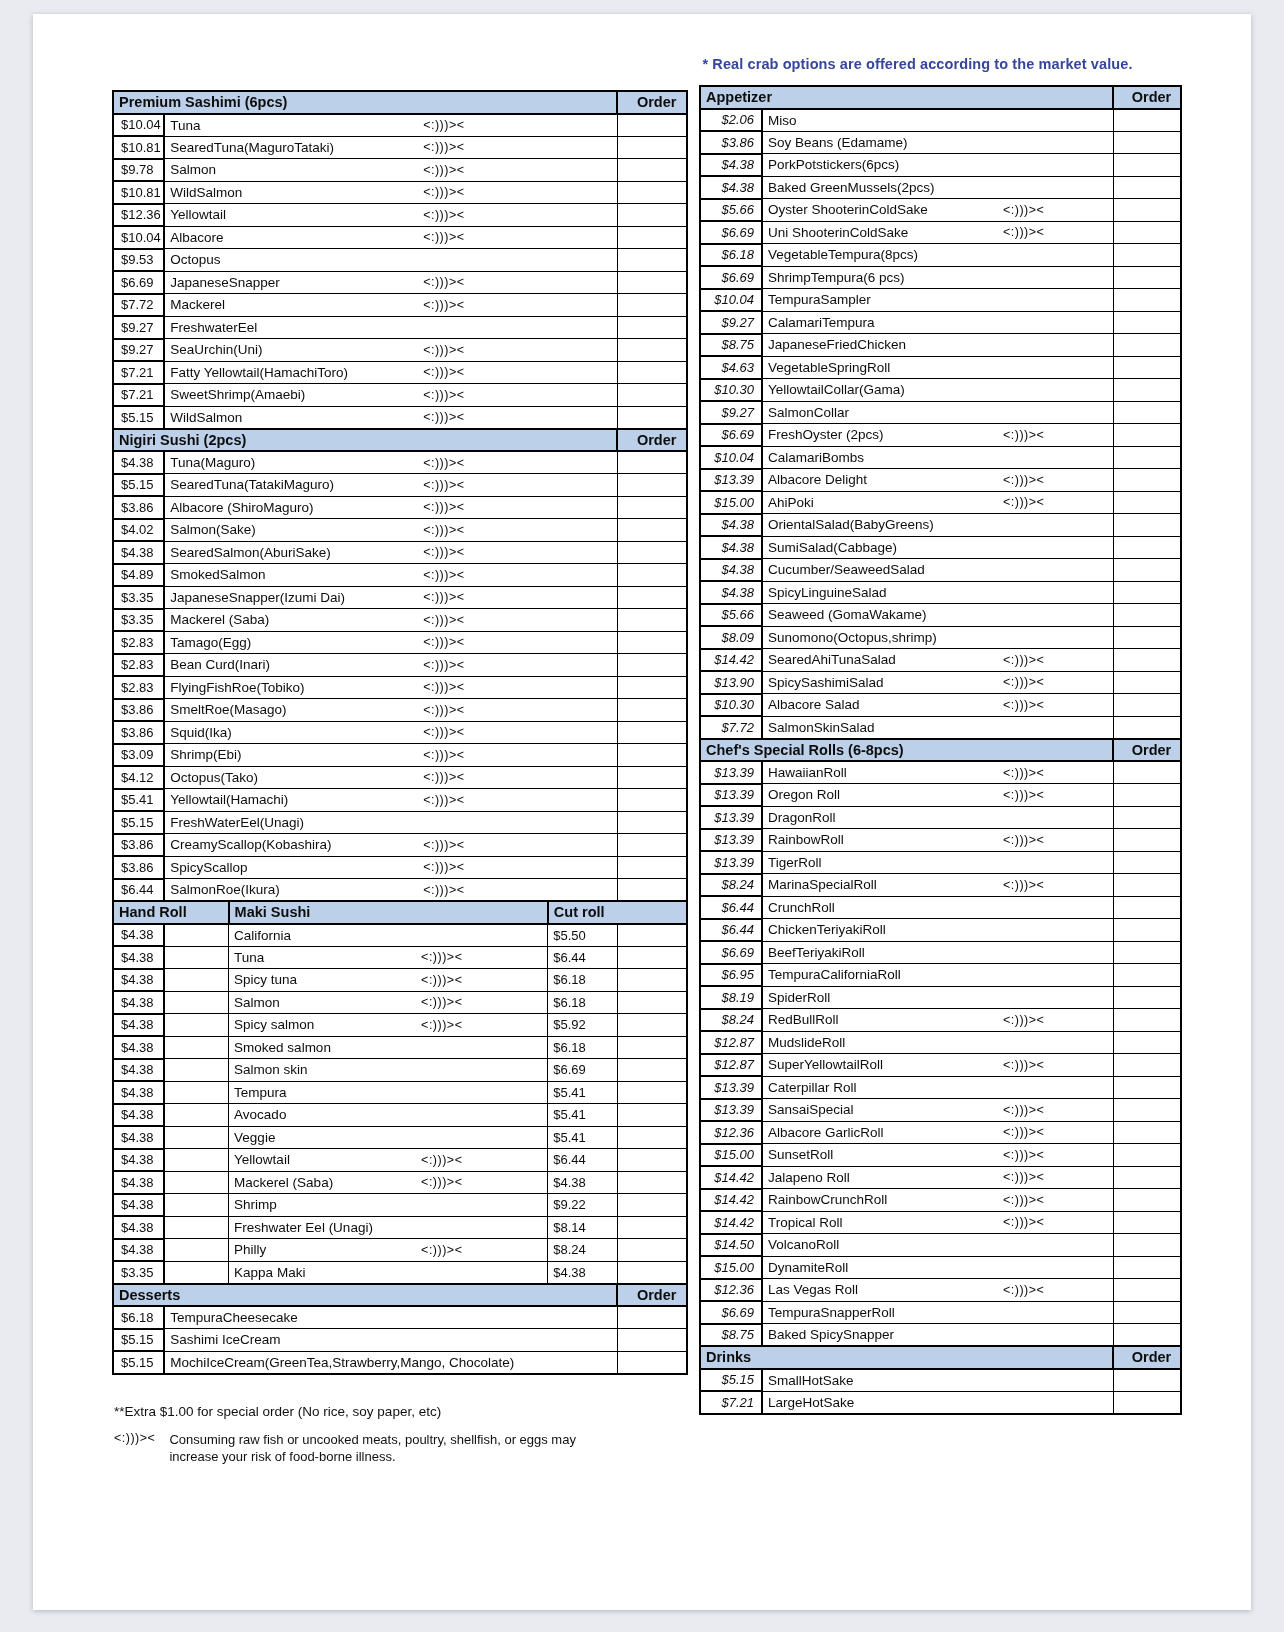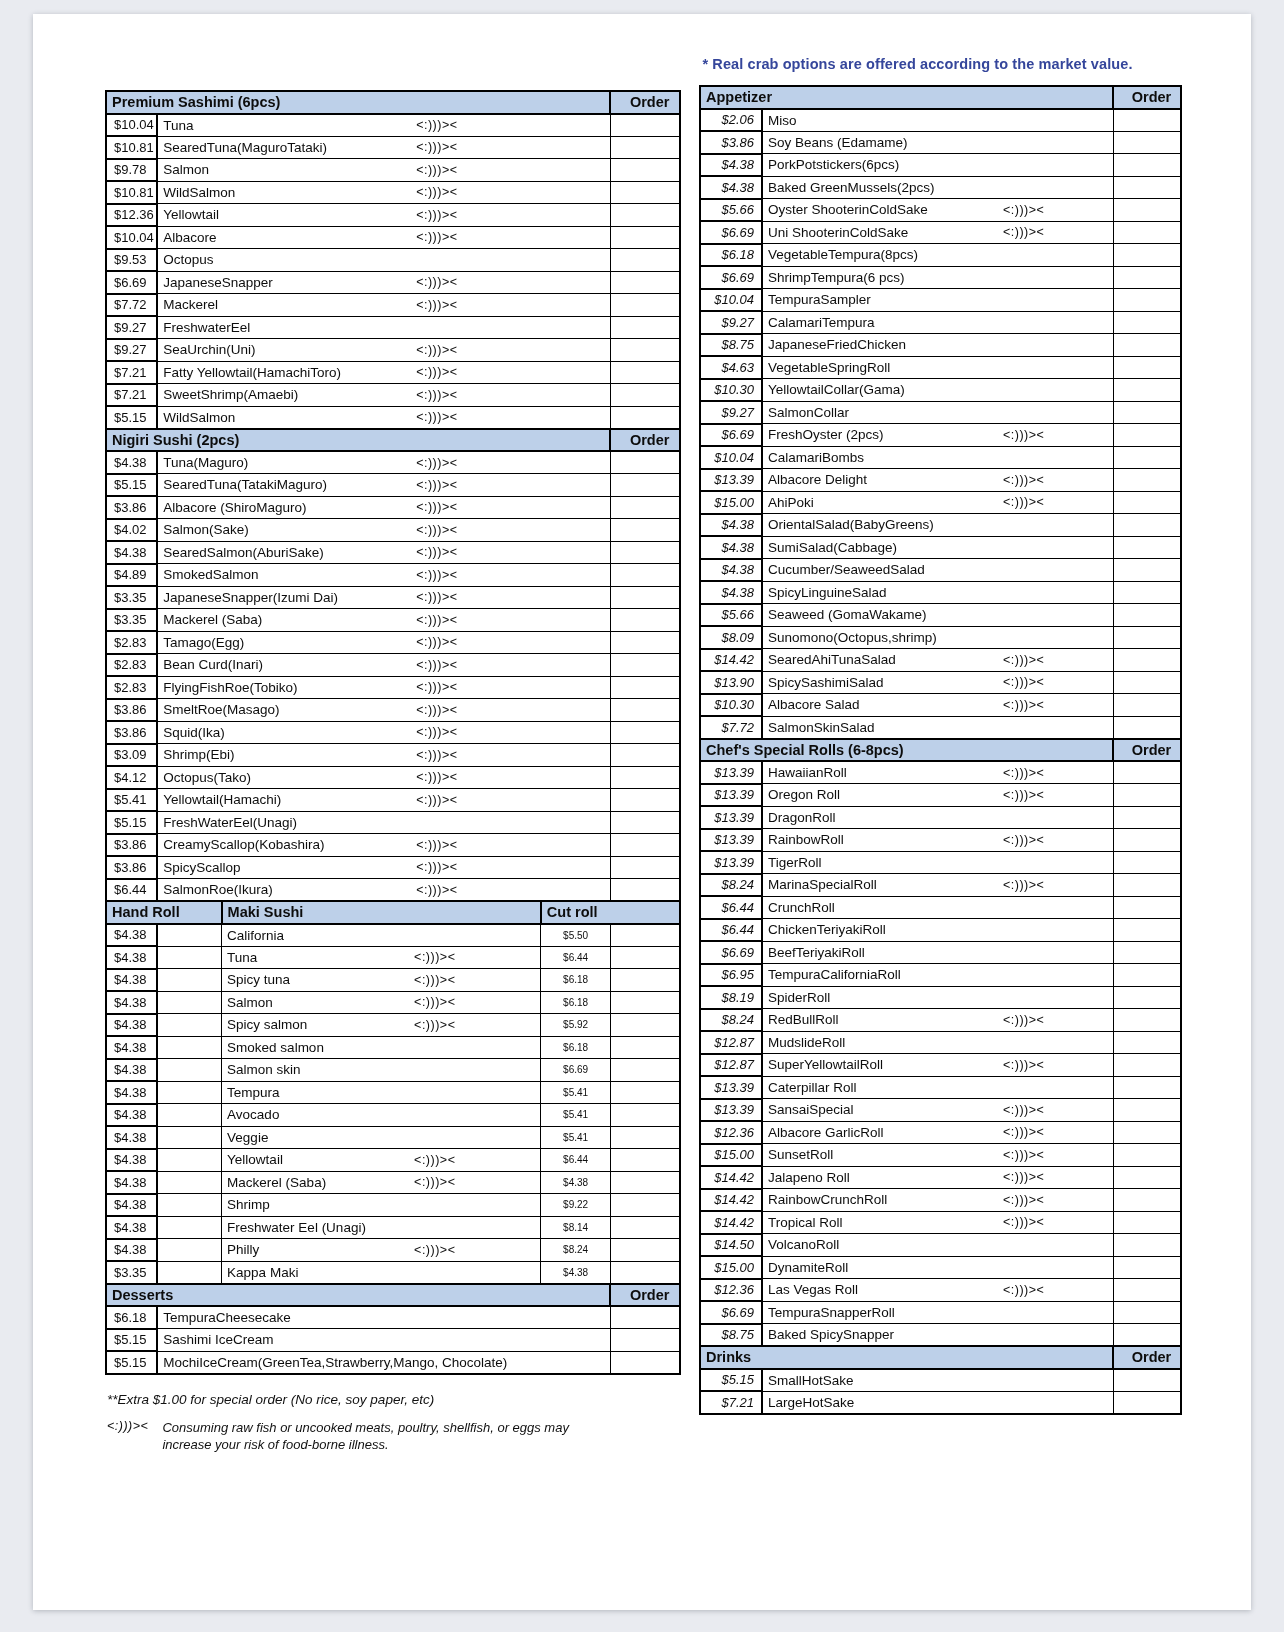--- a/index.html
+++ b/index.html
@@ -9,21 +9,21 @@
     background:#e9ebf0;
     font-family:"Liberation Sans", sans-serif;
     position:relative;
   }
   .page {
     position:absolute; left:33px; top:14px;
     width:1218px; height:1596px;
     background:#ffffff;
     box-shadow:0 1px 5px rgba(40,45,60,0.28);
   }
-  .left-col { position:absolute; left:72px; top:76px; width:576px; }
+  .left-col { position:absolute; left:79px; top:76px; width:576px; }
   .right-col { position:absolute; left:666px; top:42px; width:437px; }
   .note {
     color:var(--note-color,#35469b);
     font-weight:bold; font-size:14.5px;
     text-align:center; white-space:nowrap;
     margin:0 0 13px 0; letter-spacing:0.1px;
   }
   table { border-collapse:collapse; table-layout:fixed; width:100%; border:2px solid #000; }
   td, th {
     border:1.5px solid #000;
@@ -33,27 +33,27 @@
   }
   th {
     background:var(--header-fill,#bdd0e9);
     text-align:left; font-size:14.5px; font-weight:bold;
     border-width:2px;
   }
   th.order-h { text-align:center;padding-left:14px; }
   td.price { border-width:2px; font-size:13px; padding-left:7px; }
   td.price.r { text-align:right; padding-right:7px;font-style:italic; }
   td.item { position:relative; }
-  td.cut { text-align:center; font-size:10px; }
+  td.cut { font-size:13px; }
   td.narrow { background:#fff; }
   .sym { position:absolute; top:50%; transform:translateY(-50%); font-size:12.5px; letter-spacing:0.5px; }
   .sym-left  { left:258px; }
   .sym-maki  { left:192px; }
   .sym-right { left:240px; }
-  .footnotes { margin-top:17px; padding-left:2px;font-style:italic; }
+  .footnotes { margin-top:29px; padding-left:2px; }
   .fn1 { font-size:13.5px; color:#111; margin-bottom:12px; }
   .fn2 { display:flex; font-size:13px; color:#111; }
   .fn-sym { flex:0 0 auto; margin-right:14px; font-size:12.5px; letter-spacing:0.5px; }
   .fn-text div { line-height:17px; }
 </style>
 </head>
 <body>
 
 <div class="page">
 

